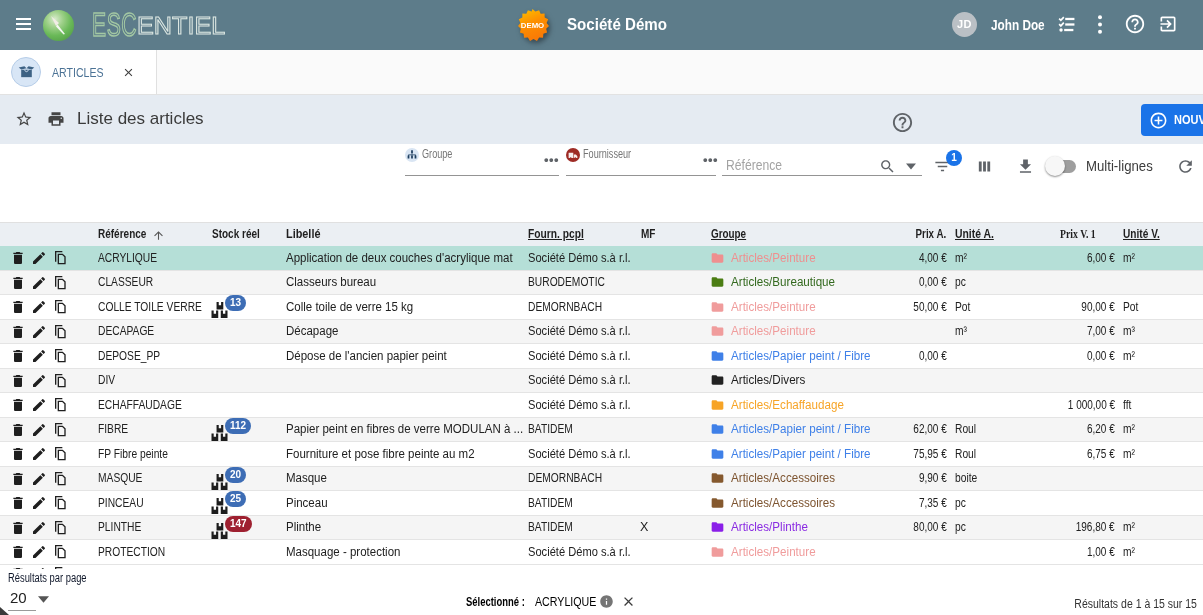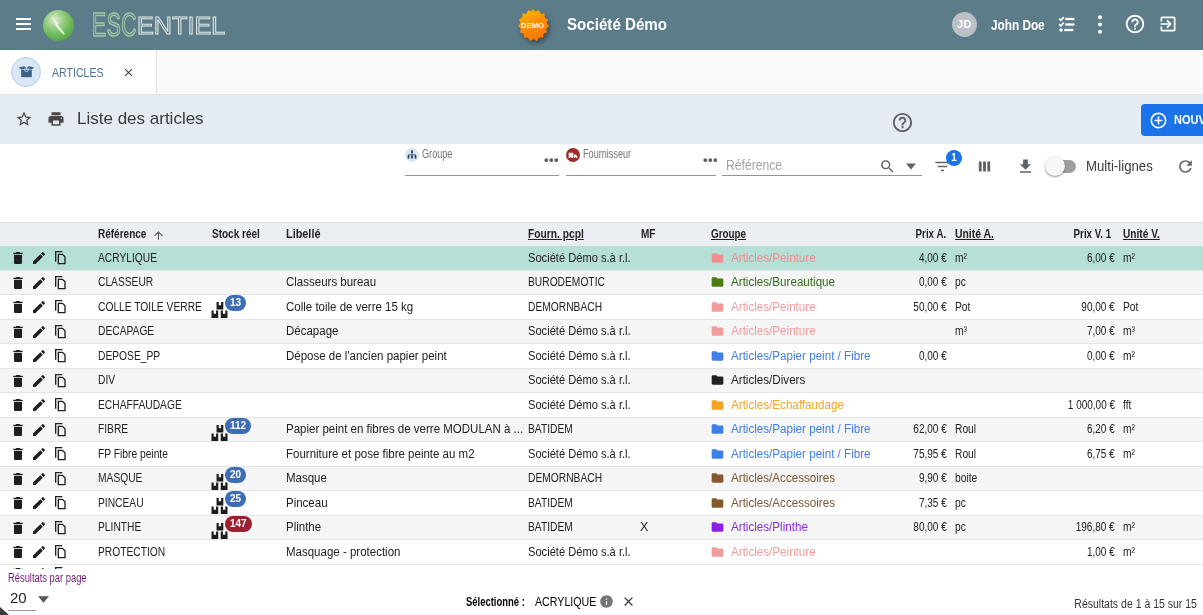--- a/index.html
+++ b/index.html
@@ -88,21 +88,21 @@
   .c-green { color:#33691e; } .f-green { fill:#4b7d13; }
   .c-blue { color:#3f80e8; } .f-blue { fill:#3f80e8; }
   .c-black { color:#1c1c1c; } .f-black { fill:#222; }
   .c-orange { color:#f7a426; } .f-orange { fill:#f7a426; }
   .c-brown { color:#7d5430; } .f-brown { fill:#85592e; }
   .c-purple { color:#8a2be2; } .f-purple { fill:#8a1fe8; }
   .c-pinksel { color:#ef8f8f; } .f-pinksel { fill:#ef8f8f; }
 
   
   #footer { position:absolute; left:0; top:569px; width:1203px; height:46px; background:#fff; }
-  #rpp { position:absolute; left:8px; top:2px; font-size:12px; color:#701a75; }
+  #rpp { position:absolute; left:8px; top:2px; font-size:12px; color:#0f172a; }
   #pag20 { position:absolute; left:10px; top:20px; font-size:15px; color:#222; }
   #pagline { position:absolute; left:8px; top:41px; width:28px; border-bottom:1px solid #9a9a9a; }
   #selbox { position:absolute; left:466px; top:22px; height:18px; display:flex; align-items:flex-end; }
   #results { position:absolute; right:6px; top:28px; font-size:12.5px; color:#333; }
   #cornerwedge { position:absolute; left:0; top:607px; width:0; height:0; border-bottom:8px solid #3a3a3a; border-right:9px solid transparent; }
 </style>
 </head>
 <body>
 <div id="app">
 
@@ -256,39 +256,40 @@
     <svg class="tico" style="left:152px;top:6px;" width="13" height="13" viewBox="0 0 24 24">
         <path fill="#555" d="M4 12l1.41 1.41L11 7.83V20h2V7.83l5.58 5.59L20 12l-8-8-8 8z"></path>
       </svg>
     <div class="th" style="left:212px;"><span class="sx" style="transform:scaleX(.80)">Stock réel</span></div>
     <div class="th" style="left:286px;"><span class="sx" style="transform:scaleX(.87)">Libellé</span></div>
     <div class="th und" style="left:528px;"><span class="sx" style="transform:scaleX(.82)">Fourn. pcpl</span></div>
     <div class="th" style="left:641px;"><span class="sx" style="transform:scaleX(.80)">MF</span></div>
     <div class="th und" style="left:711px;"><span class="sx" style="transform:scaleX(.79)">Groupe</span></div>
     <div class="th" style="right:257px;"><span class="sxr" style="transform:scaleX(.78)">Prix A.</span></div>
     <div class="th und" style="left:955px;"><span class="sx" style="transform:scaleX(.83)">Unité A.</span></div>
-    <div class="th" style="right:92px;"><span class="sxr" style="transform:scaleX(.78)">Prix V. 1</span></div>
+    <div class="th" style="right:107px;font-family:Liberation Serif, serif;"><span class="sxr" style="transform:scaleX(.78)">Prix V. 1</span></div>
     <div class="th und" style="left:1123px;"><span class="sx" style="transform:scaleX(.81)">Unité V.</span></div>
   </div>
 
   <div id="tbody">
 <div class="row r-sel" style="top:246px;">
         <div class="acticons">
           <svg width="16" height="16" viewBox="0 0 24 24">
             <path fill="#1f1f1f" d="M6 19c0 1.1.9 2 2 2h8c1.1 0 2-.9 2-2V7H6v12zM19 4h-3.5l-1-1h-5l-1 1H5v2h14z"></path>
           </svg>
           <svg width="16" height="16" viewBox="0 0 24 24">
             <path fill="#1f1f1f" d="M3 17.25V21h3.75L17.81 9.94l-3.75-3.75L3 17.25zM20.71 7.04c.39-.39.39-1.02 0-1.41l-2.34-2.34a1 1 0 0 0-1.41 0l-1.83 1.83 3.75 3.75 1.83-1.83z"></path>
           </svg>
           <svg width="16" height="16" viewBox="0 0 24 24">
             <path fill="none" stroke="#1f1f1f" stroke-width="2" d="M15.5 2.5H5.5v15"></path>
             <path fill="none" stroke="#1f1f1f" stroke-width="2" d="M9.5 6.5h6.2l3.8 3.8v10.2h-10z"></path>
           </svg>
         </div>
         <div class="cell ref"><span class="sx" style="transform:scaleX(0.82)">ACRYLIQUE</span></div>
+        <div class="cell lib"><span class="sx" style="transform:scaleX(0.92)">Application de deux couches d'acrylique mat</span></div>
         <div class="cell fou"><span class="sx" style="transform:scaleX(0.89)">Société Démo s.à r.l.</span></div>
         <div class="cell grp">
           <svg width="15" height="14" viewBox="0 0 24 24">
             <path class="f-pinksel" d="M10 4H4c-1.1 0-1.99.9-1.99 2L2 18c0 1.1.9 2 2 2h16c1.1 0 2-.9 2-2V8c0-1.1-.9-2-2-2h-8l-2-2z"></path>
           </svg>
           <span class="c-pinksel"><span class="sx" style="transform:scaleX(0.93)">Articles/Peinture</span></span>
         </div>
         <div class="cell pa"><span class="sxr" style="transform:scaleX(0.8)">4,00 €</span></div>
         <div class="cell ua"><span class="sx" style="transform:scaleX(0.82)">m²</span></div>
         <div class="cell pv"><span class="sxr" style="transform:scaleX(0.8)">6,00 €</span></div>

